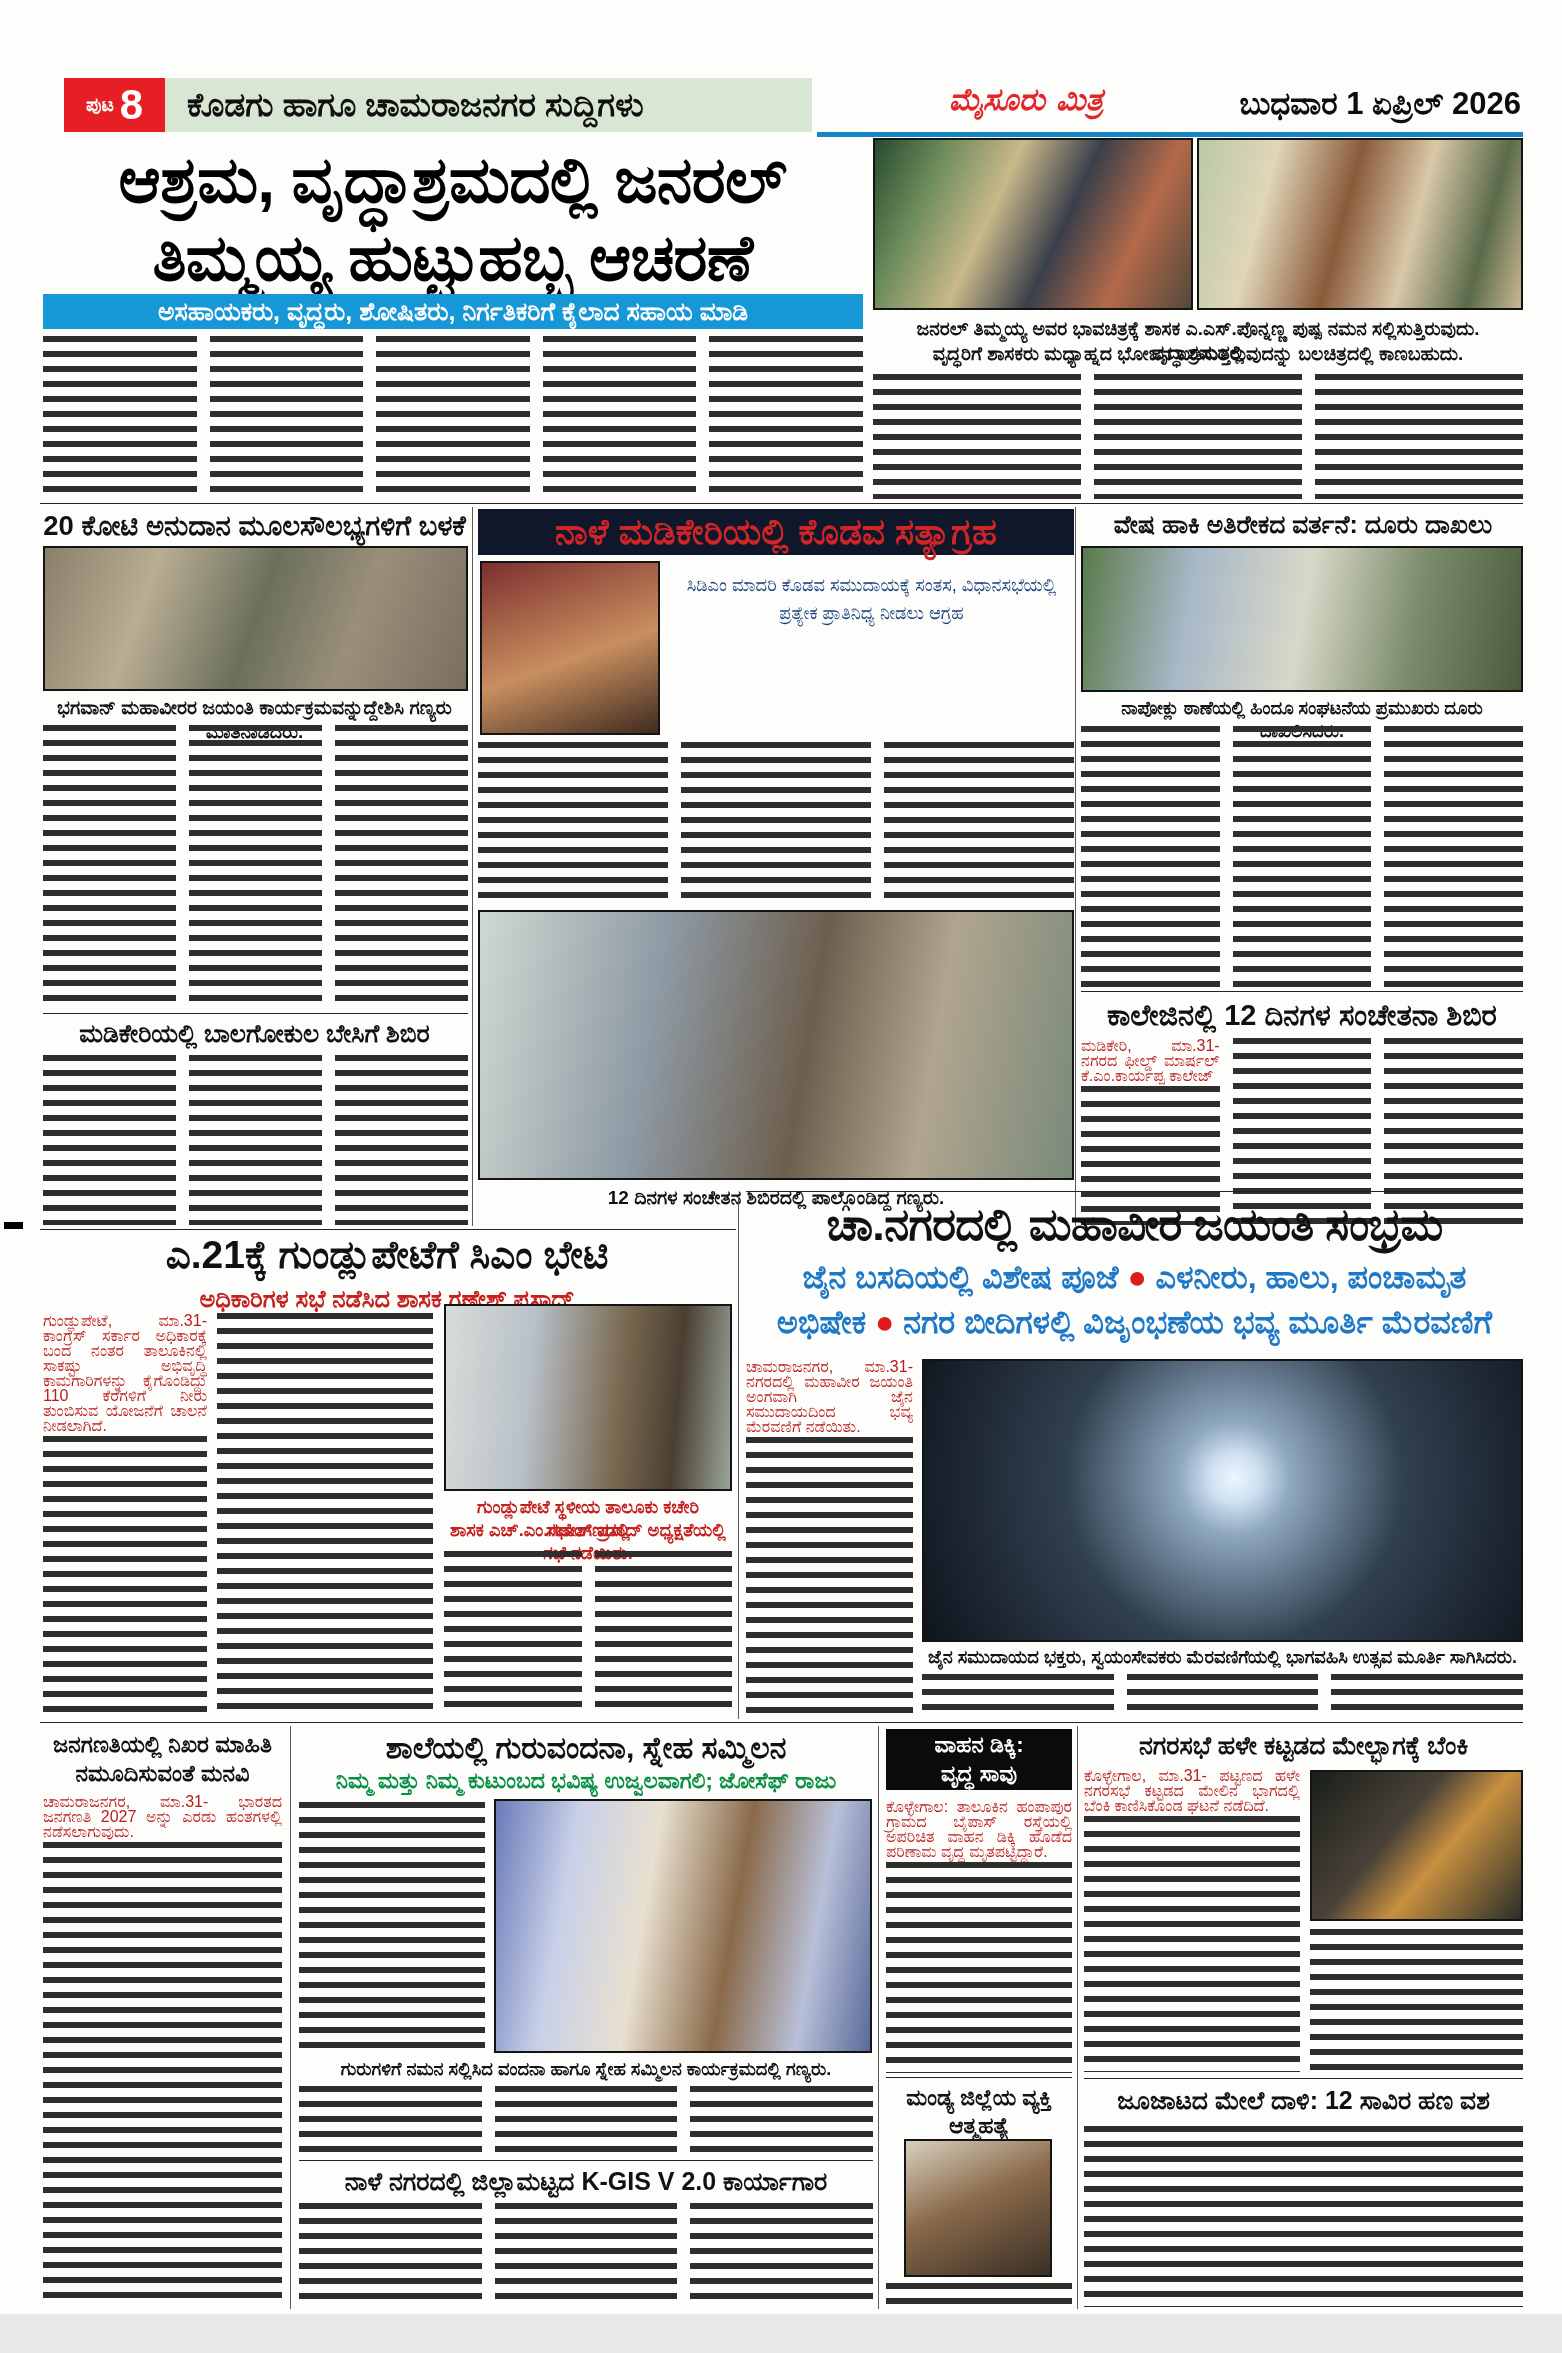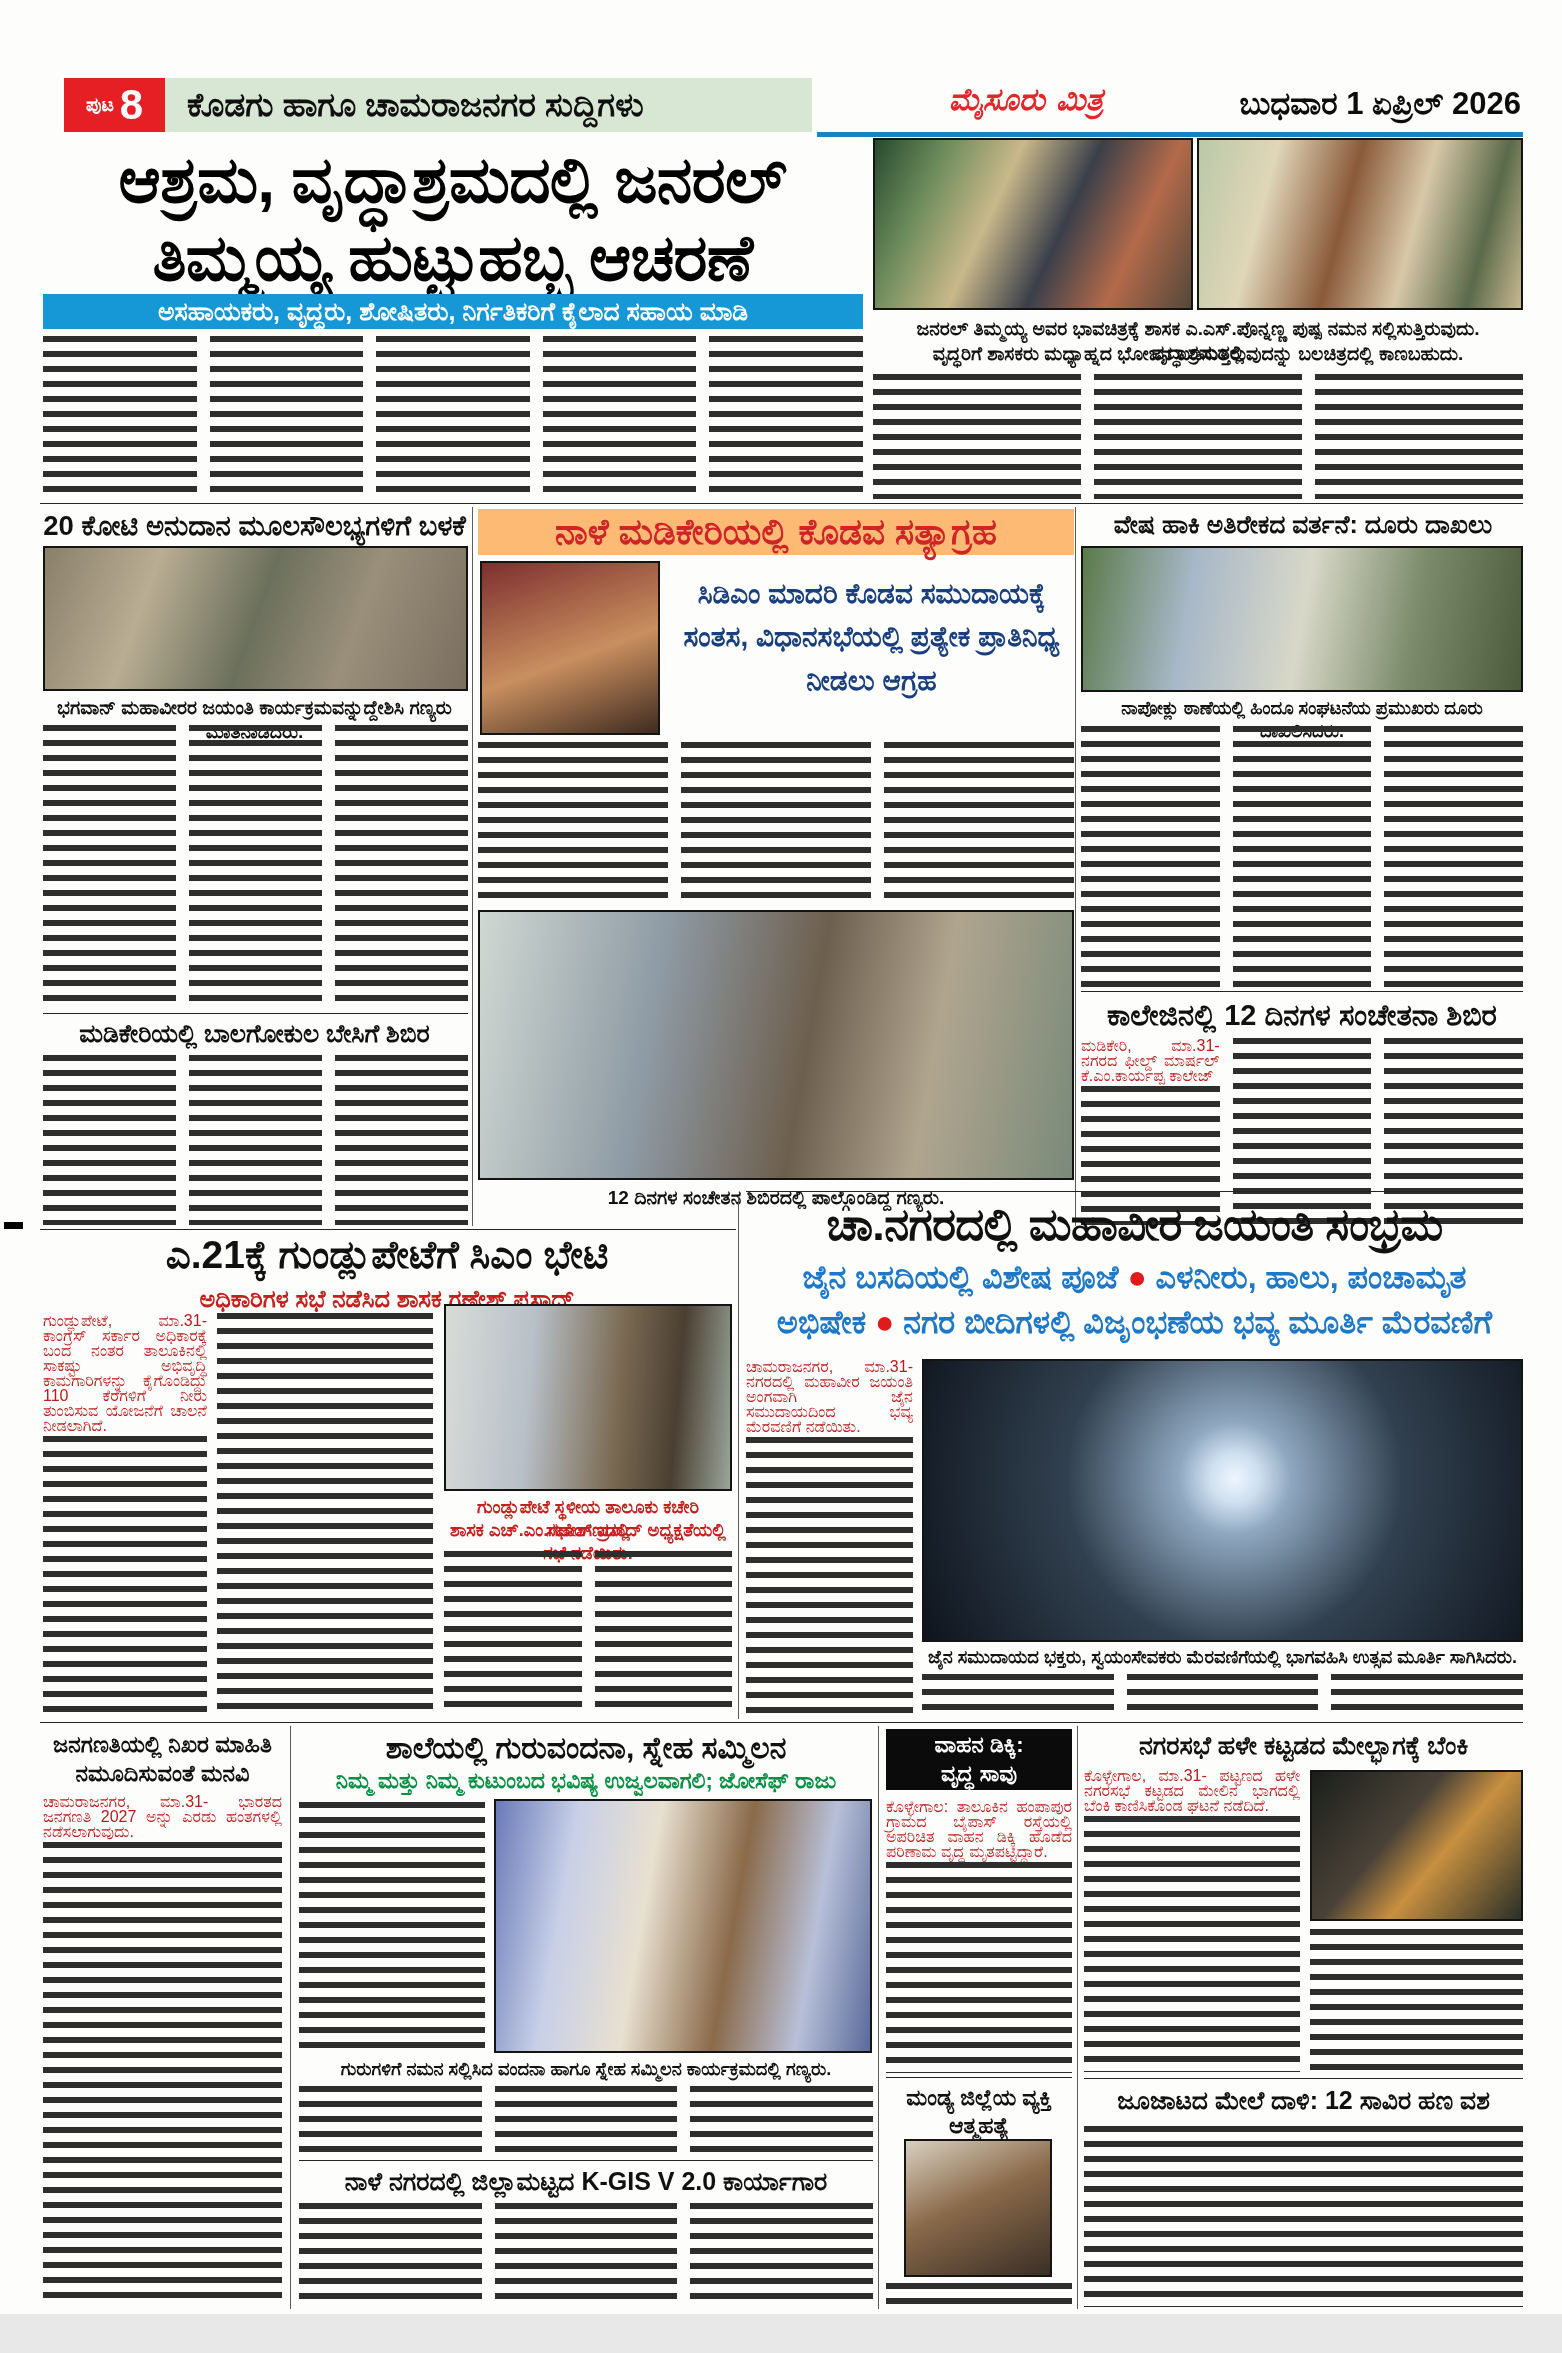--- a/index.html
+++ b/index.html
@@ -22,25 +22,25 @@
   .deckbar{background:#1798d6;color:#fff;font-size:25px;font-weight:700;display:flex;align-items:center;justify-content:center;}
   .h38{font-size:27.5px;font-weight:900;}
   .h36{font-size:25px;font-weight:900;}
   .h40{font-size:29px;font-weight:900;}
   .h42{font-size:30px;font-weight:900;}
   .h54{font-size:39px;font-weight:900;}
   .h62{font-size:45px;font-weight:900;letter-spacing:-0.7px;}
   .h31{font-size:22.5px;font-weight:900;line-height:1.25;}
   .h30{font-size:22px;font-weight:900;line-height:1.25;}
   .nowrap{white-space:nowrap;}
-  .creambox{background:#fdba74;display:flex;align-items:center;justify-content:center;}
+  .creambox{background:#0f172a;display:flex;align-items:center;justify-content:center;}
   .redtext{color:#cf2428;}
   .bluedeck{color:#1e78c8;font-size:32px;font-weight:900;}
   .bullet{color:#e01b1b;}
-  .kodavadeck{color:#1a3f7d;font-size:28px;font-weight:700;line-height:1.55;}
+  .kodavadeck{color:#1a3f7d;font-size:18px;font-weight:400;line-height:1.55;}
   .greendeck{color:#0a9044;font-size:22px;font-weight:700;}
   .reddeck{color:#c4201e;font-size:24px;font-weight:700;margin-top:7px;}
   .blackbox{background:#0b0b0b;color:#fff;display:flex;align-items:center;justify-content:center;
             font-size:22px;font-weight:800;line-height:1.3;}
   
   .cap{font-size:19px;font-weight:700;color:#121212;line-height:1.25;}
   .capred{color:#c4201e;}
   .lead{font-size:16px;line-height:15px;color:#b91c1c;text-align:justify;}
   .greekrow{display:flex;gap:13px;}
   .g{flex:1;background:repeating-linear-gradient(#2e2e2e 0 5.8px,transparent 5.8px 15px);}

